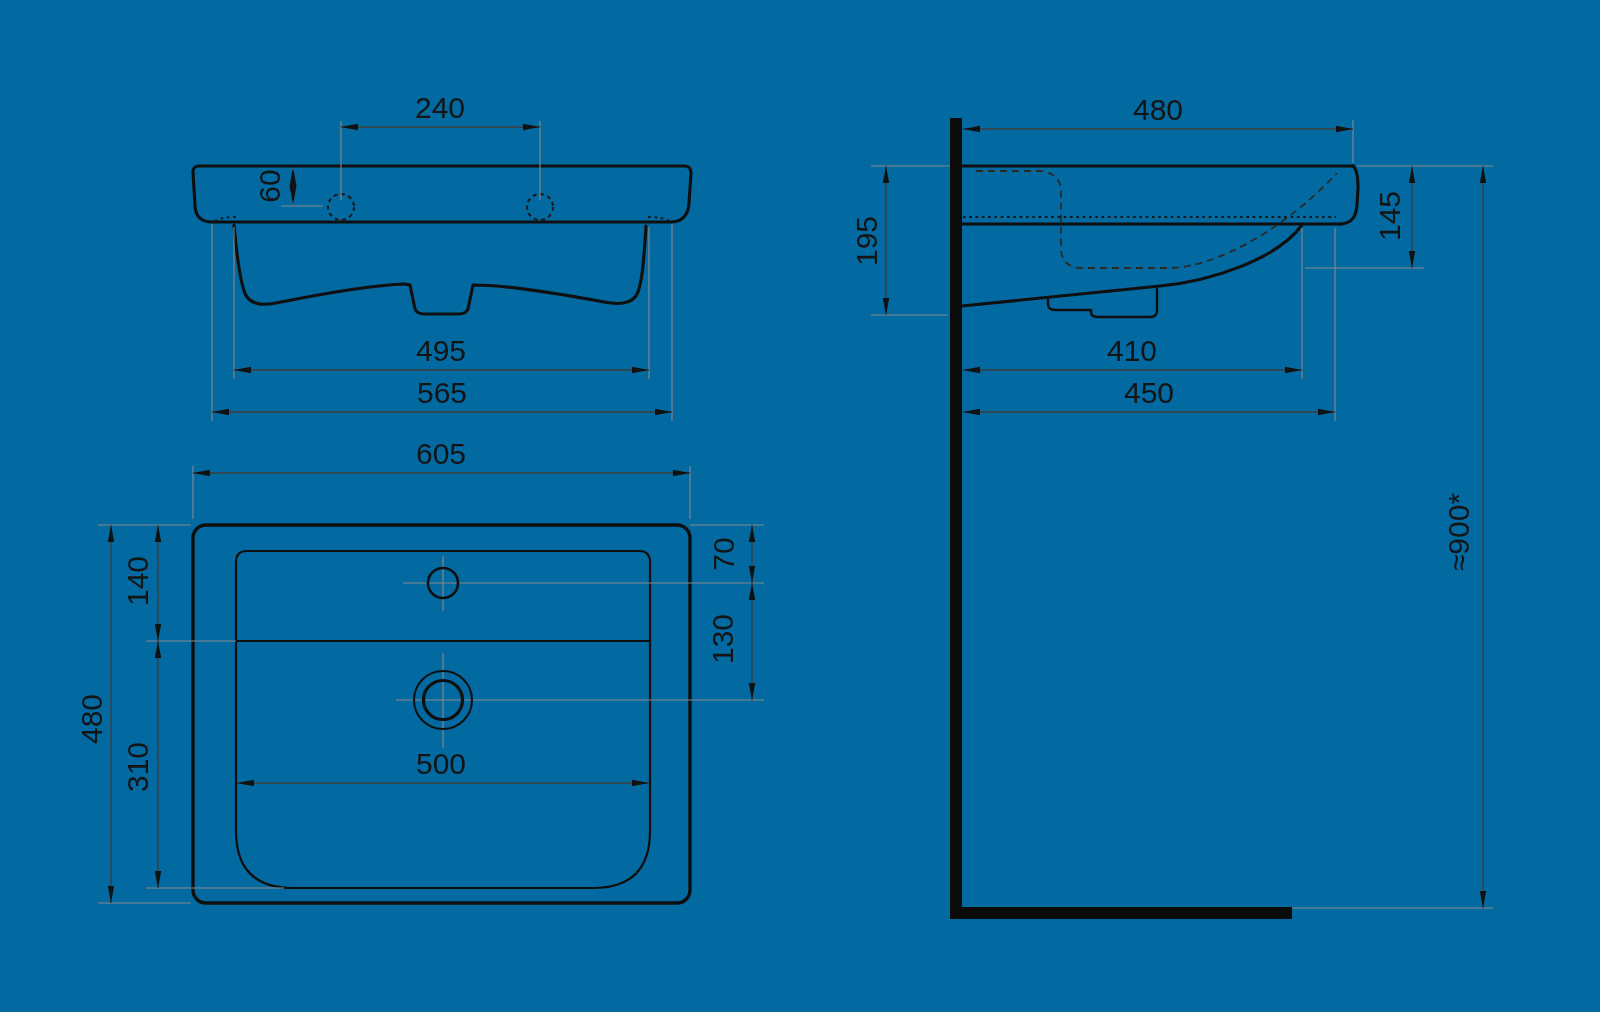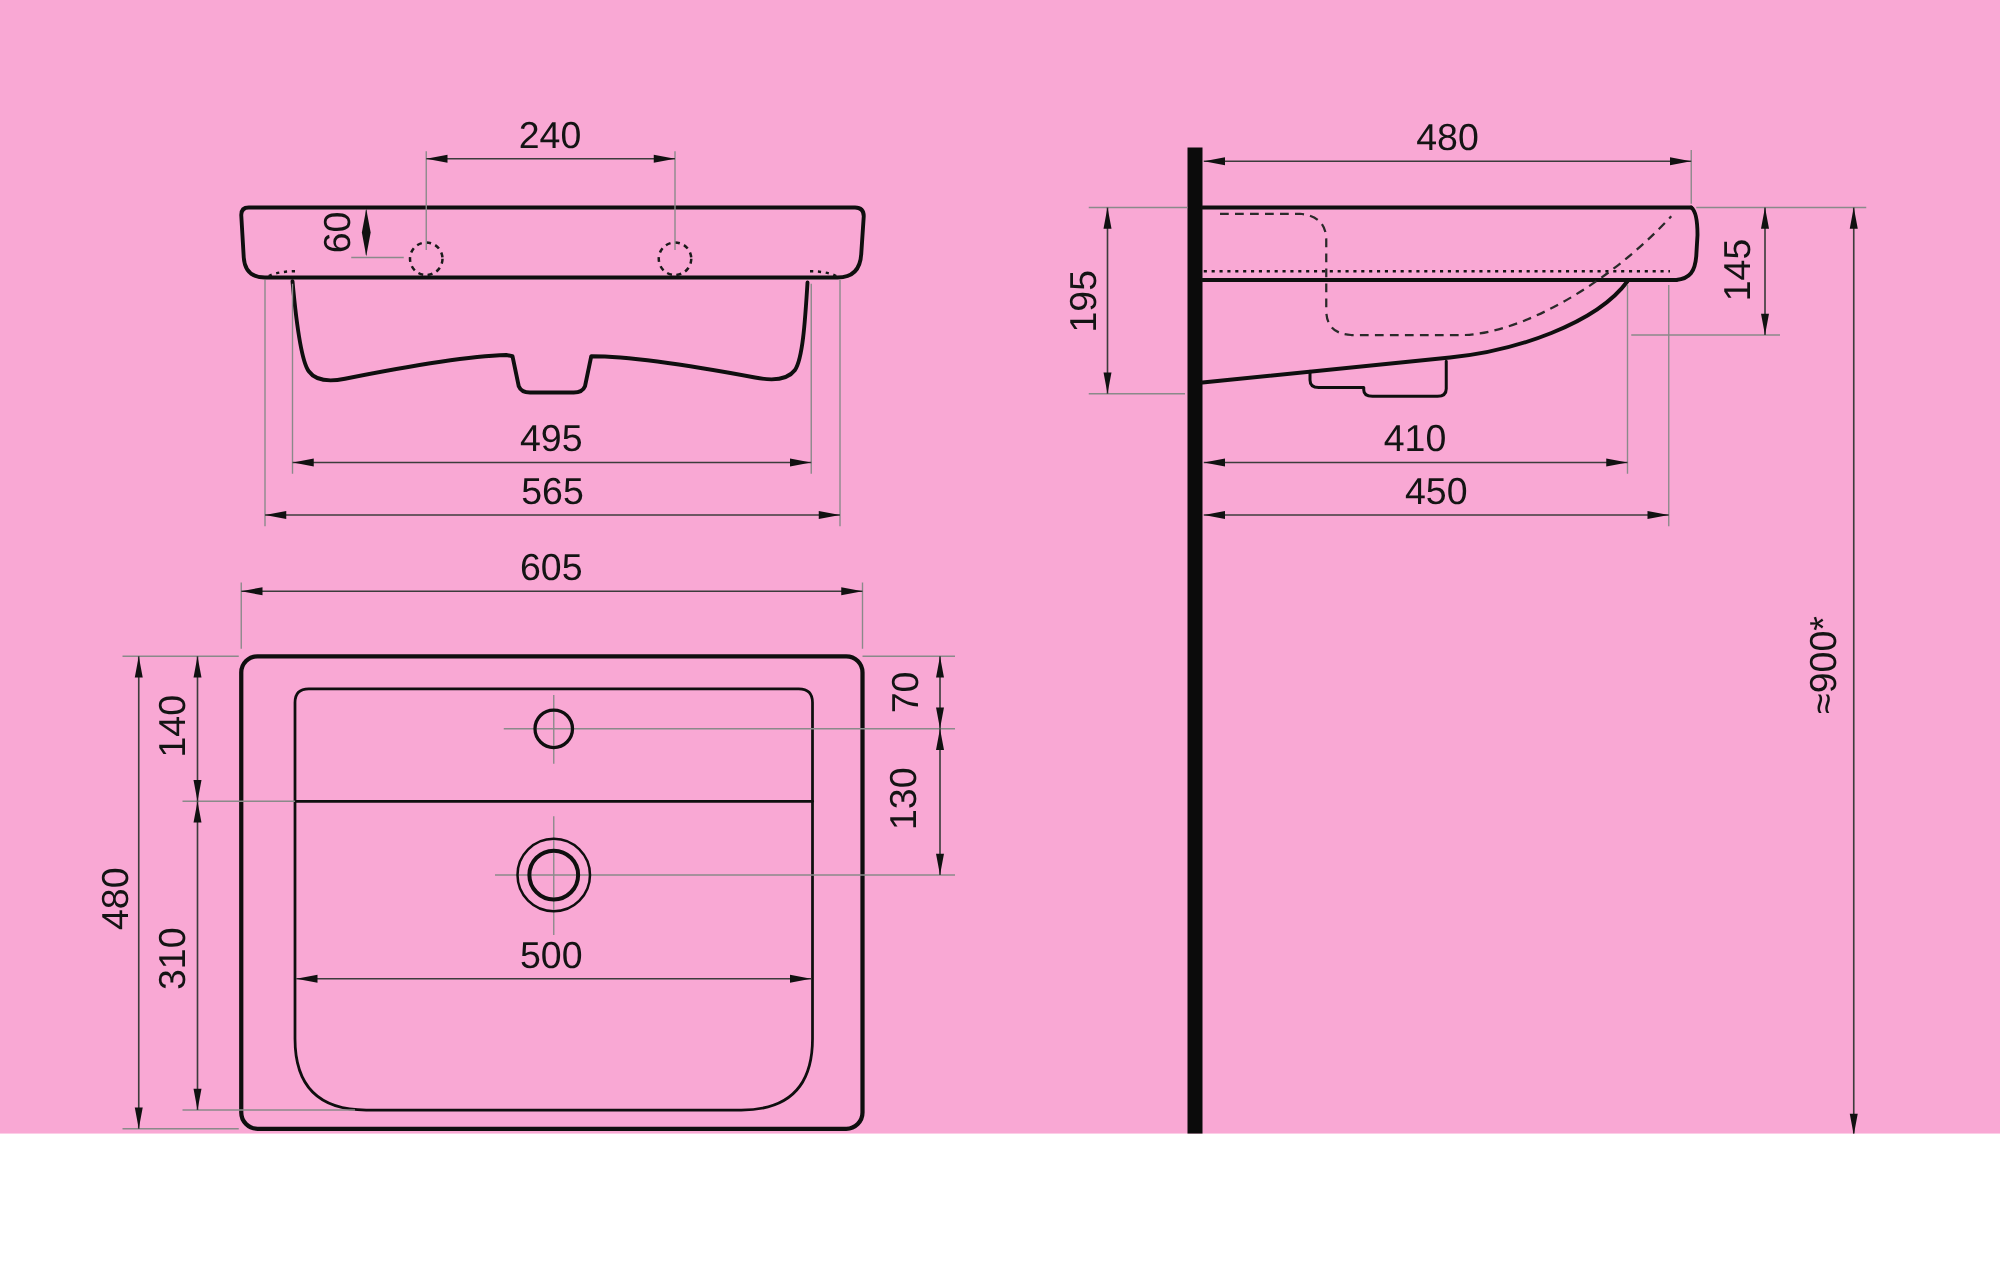--- a/index.html
+++ b/index.html
@@ -4,22 +4,22 @@
 <style>
   html, body {
     margin: 0;
     padding: 0;
     background: #ffffff;
     font-family: "Liberation Sans", sans-serif;
   }
   .sheet {
     position: relative;
     width: 1600px;
-    height: 907px;
-    background: #f9a8d4;
+    height: 1012px;
+    background: #0369a1;
     overflow: hidden;
   }
   svg { display: block; }
   
   .outline  { stroke: #0f0f0f; fill: none; stroke-linecap: round; stroke-linejoin: round; }
   .w3       { stroke-width: 3.1; }
   .w34      { stroke-width: 3.4; }
   .w22      { stroke-width: 2.2; }
   .w24      { stroke-width: 2.4; }
   .dotted   { stroke: #161616; stroke-width: 2; stroke-dasharray: 2.5 3.8; fill: none; }

